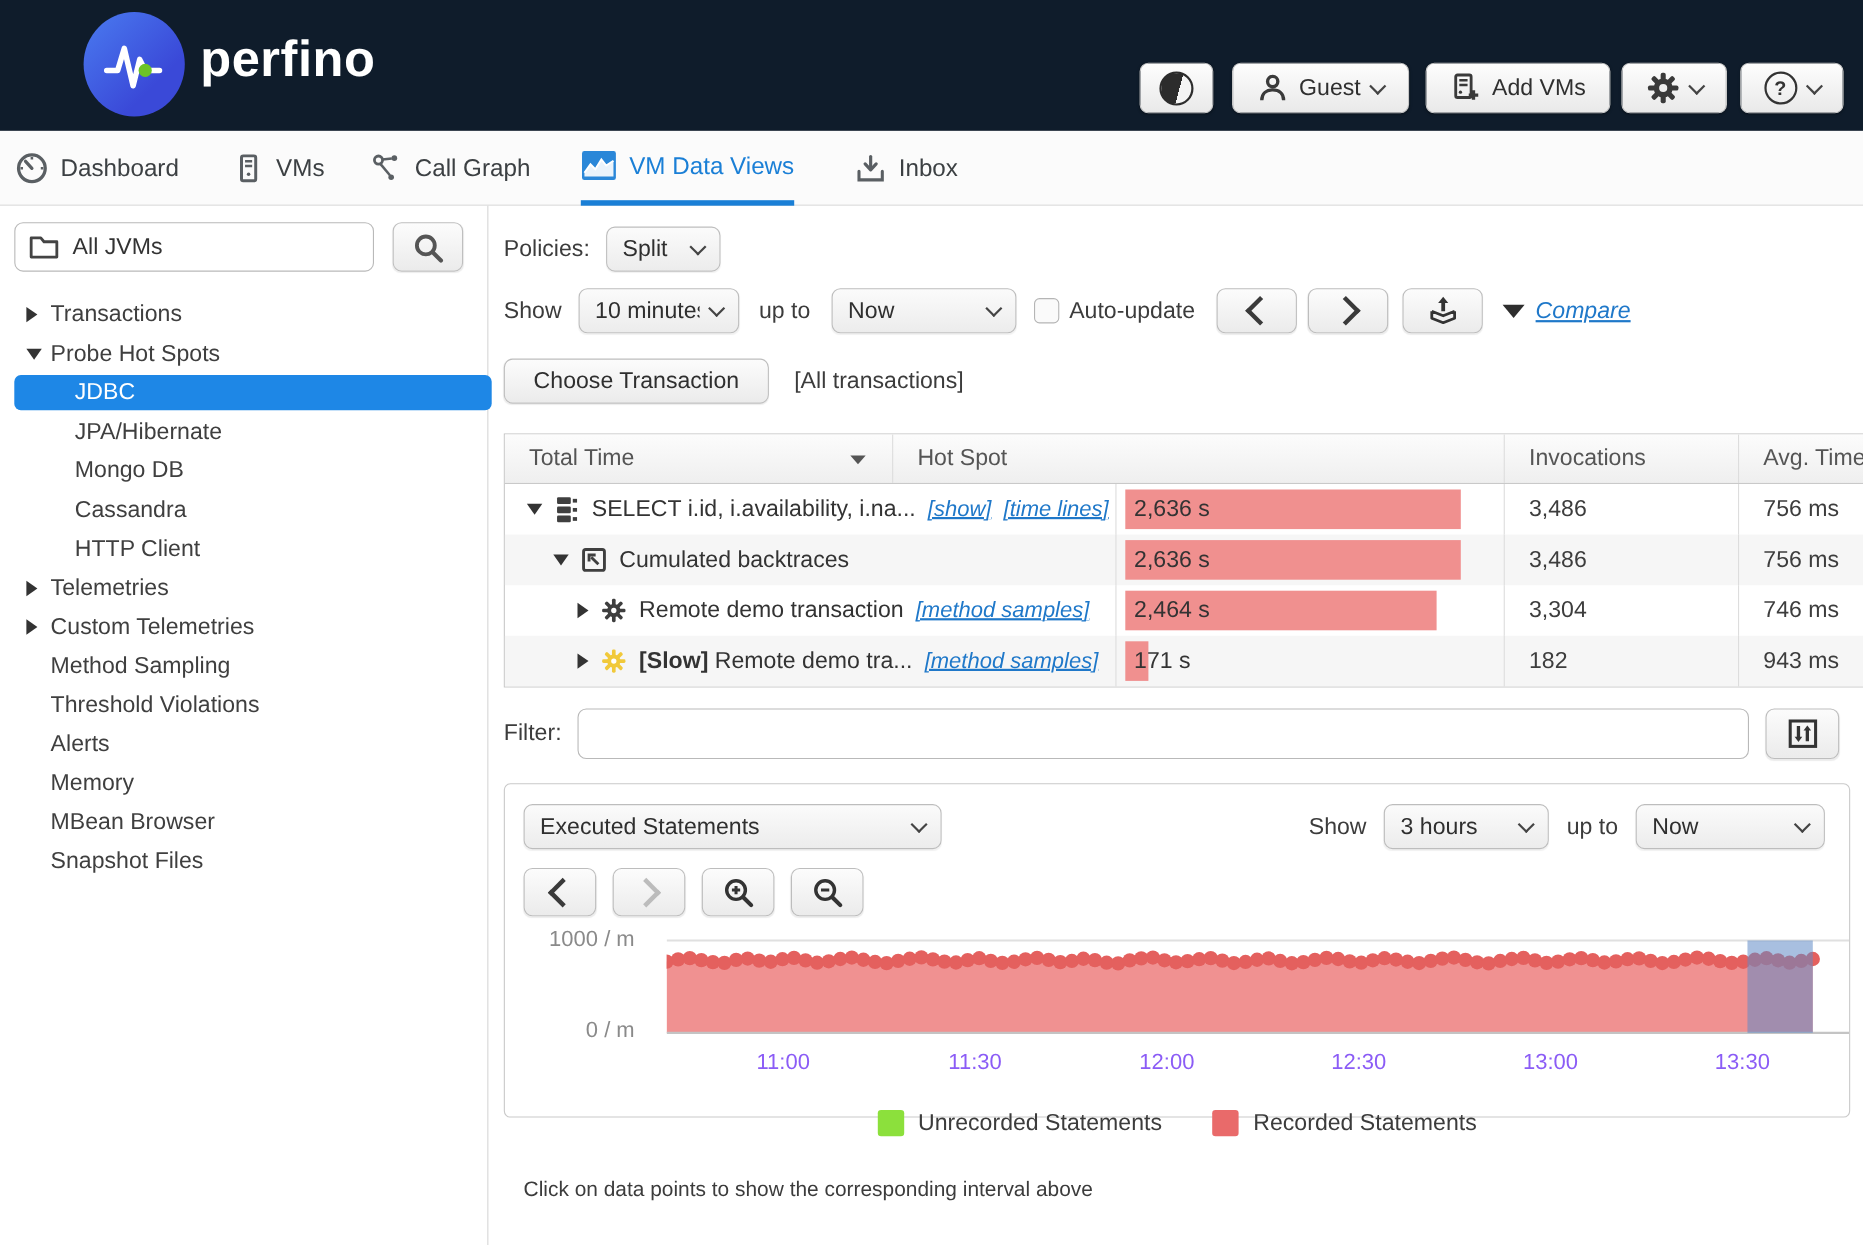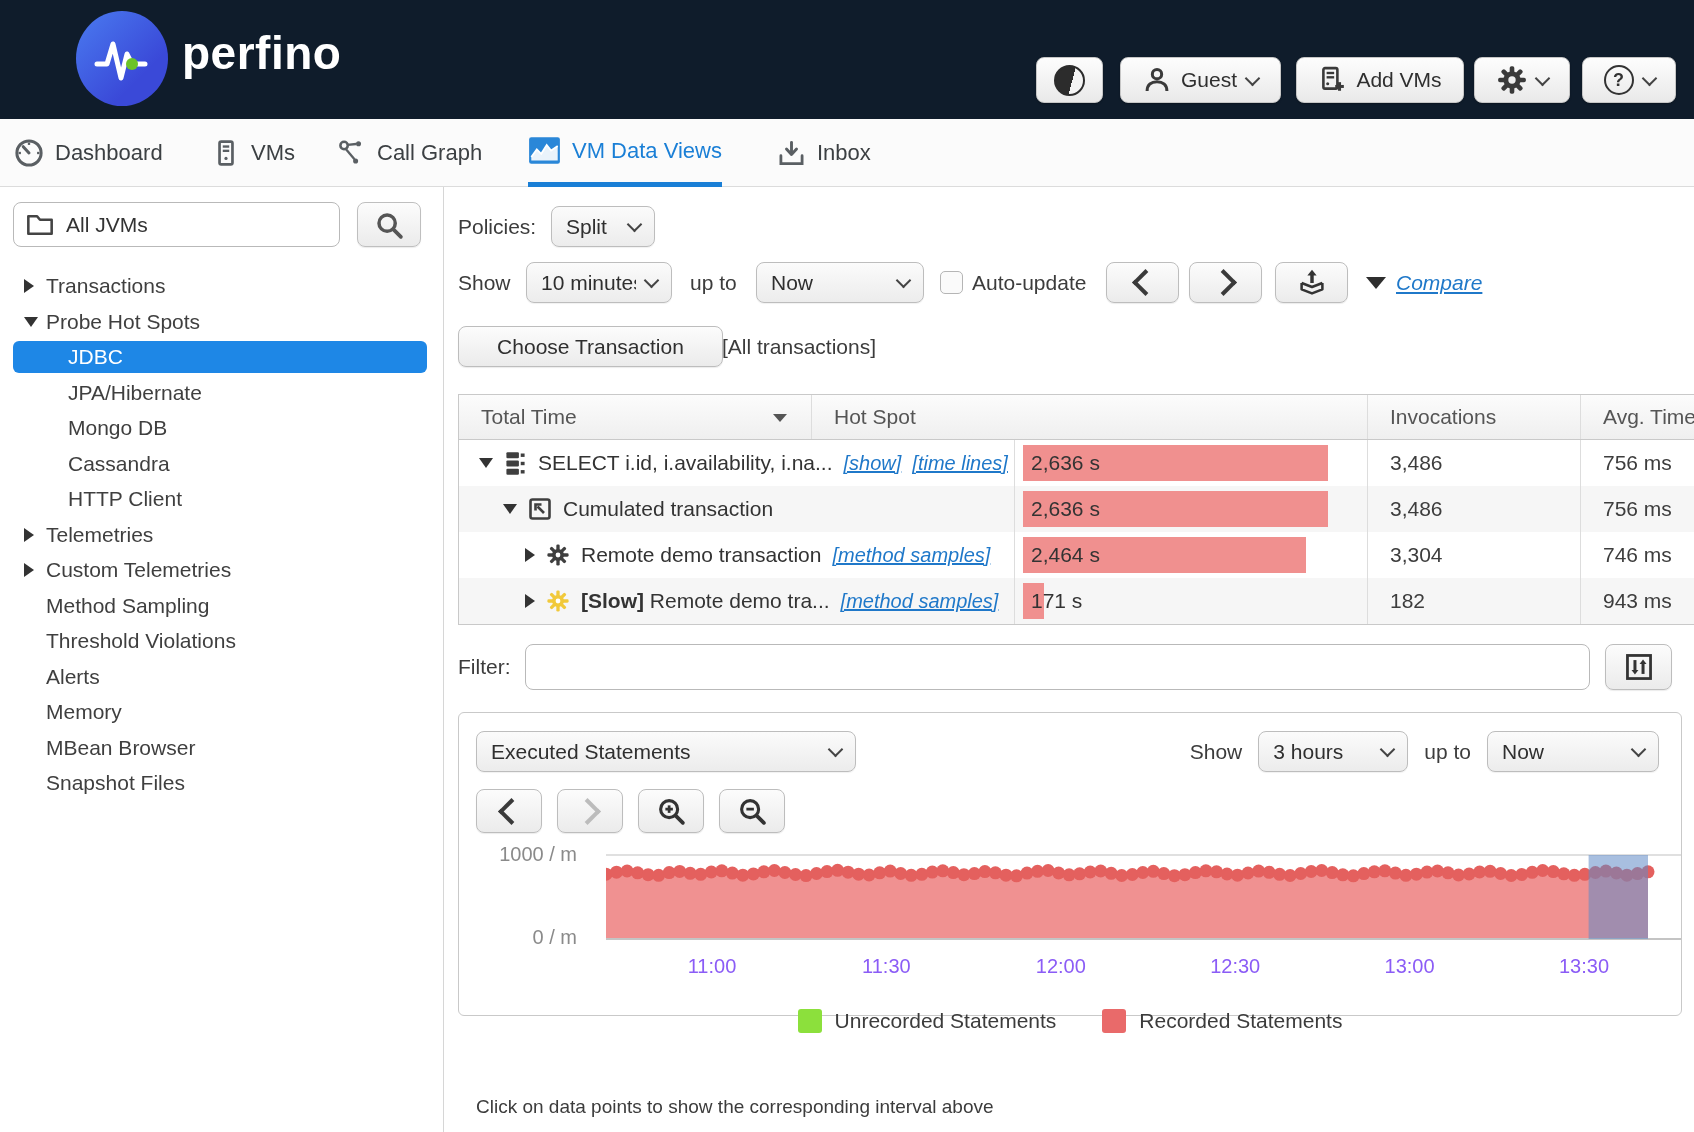--- a/index.html
+++ b/index.html
@@ -32,21 +32,21 @@
   
   .sidebar-divider{position:absolute;left:443px;top:187px;width:1px;height:945px;background:#d6d6d6;}
   .jvm-box{position:absolute;left:13px;top:202px;width:327px;height:45px;border:1px solid #b9b9b9;
        border-radius:8px;background:#fff;display:flex;align-items:center;gap:12px;padding:0 12px;
        box-sizing:border-box;font-size:21px;color:#333;}
   .search-btn{position:absolute;left:357px;top:202px;width:64px;height:45px;border:1px solid #bfbfbf;
        border-radius:8px;background:linear-gradient(#fcfcfc,#ebebeb);display:flex;align-items:center;
        justify-content:center;box-sizing:border-box;box-shadow:0 1px 1px rgba(0,0,0,.08);}
   .tree-row{position:absolute;left:13px;width:414px;height:32px;border-radius:6px;
        font-size:21px;line-height:32px;color:#3f3f3f;}
-  .tree-row.sel{background:#1e87e6;color:#fff;}
+  .tree-row.sel{background:#1e87e6;color:#fff;padding-left:20px;}
   .tree-label{position:absolute;}
   .tri-r{position:absolute;width:0;height:0;border-top:7px solid transparent;border-bottom:7px solid transparent;
        border-left:10px solid #333;top:9px;}
   .tri-d{position:absolute;width:0;height:0;border-left:7px solid transparent;border-right:7px solid transparent;
        border-top:10px solid #333;top:11px;}
 
   
   .lbl{position:absolute;font-size:21px;color:#3c3c3c;}
   .select{position:absolute;height:41px;border:1px solid #bdbdbd;border-radius:8px;
        background:linear-gradient(#fbfbfb,#ececec);display:flex;align-items:center;gap:10px;
@@ -95,21 +95,21 @@
   .cp-controls{position:absolute;right:22px;top:18px;display:flex;align-items:center;gap:16px;font-size:21px;}
   .cp-sel{position:static;height:41px;}
   .cp-nav{position:absolute;left:17px;top:76px;display:flex;gap:15px;}
   .cp-btn{position:static;width:66px;height:44px;}
   .ylab{position:absolute;width:118px;text-align:right;font-size:20px;color:#8a8a8a;left:0;}
   .xlab{position:absolute;font-size:20px;color:#8b5cf6;transform:translateX(-50%);top:242px;}
   .legend{position:absolute;left:0;right:0;top:296px;display:flex;justify-content:center;gap:46px;
        font-size:21px;color:#3c3c3c;}
   .leg-item{display:flex;align-items:center;gap:13px;}
   .swatch{width:24px;height:24px;border-radius:3px;}
-  .footnote{position:absolute;left:17px;top:358px;font-size:19px;color:#3c3c3c;margin-top:25px;}
+  .footnote{position:absolute;left:17px;top:358px;font-size:19px;color:#3c3c3c;}
 </style>
 </head>
 <body>
 
 <div class="page">
 
   <div class="topbar">
     <div class="logo">
       <svg width="58" height="58" viewBox="0 0 58 58">
         <polyline points="4,34 14,34 20,14 28,48 34,24 39,34 52,34" fill="none" stroke="#fff" stroke-width="5" stroke-linecap="round" stroke-linejoin="round"></polyline>
@@ -302,21 +302,21 @@
   <div class="btn" style="left:1275px;top:262px;width:73px;">
     <svg width="30" height="30" viewBox="0 0 26 26">
       <path d="M4 13 l9 3.5 9 -3.5 M4 13 v5.5 l9 3.5 9 -3.5 V13" fill="none" stroke="#333" stroke-width="2.2" stroke-linejoin="round"></path>
       <line x1="13" y1="13" x2="13" y2="5" stroke="#333" stroke-width="3"></line>
       <polygon points="13,1.5 9,6.5 17,6.5" fill="#333"></polygon>
     </svg>
   </div>
   <div class="cmp-tri" style="left:1366px;top:277px;"></div>
   <div class="lbl link" style="left:1396px;top:262px;line-height:41px;">Compare</div>
 
-  <div class="btn" style="left:458px;top:326px;width:265px;">Choose Transaction</div>
+  <div class="btn" style="left:458px;top:326px;width:241px;">Choose Transaction</div>
   <div class="lbl" style="left:722px;top:326px;line-height:41px;">[All transactions]</div>
 
   <div class="hs-table">
     <div class="hs-head">
       <div class="hc c2">
         <span>Total Time</span>
         <span class="sort-tri"></span>
       </div>
       <div class="hc c1">Hot Spot</div>
       <div class="hc c3">Invocations</div>
@@ -350,21 +350,21 @@
         <div class="hs-row" style="background: rgb(246, 246, 246);">
           <div class="hc c1 rc1" style="padding-left: 44px;">
             <span class="tri-d" style="position: static;"></span>
             <span style="display: flex;">
               <svg width="24" height="24" viewBox="0 0 24 24">
                 <rect x="2.5" y="2.5" width="19" height="19" rx="2" fill="none" stroke="#3f3f3f" stroke-width="2.6"></rect>
                 <line x1="16" y1="16" x2="9.5" y2="9.5" stroke="#3f3f3f" stroke-width="2.6"></line>
                 <path d="M7.5 13.5 V7.5 H13.5" fill="none" stroke="#3f3f3f" stroke-width="2.6"></path>
               </svg>
             </span>
-            <span style="white-space: nowrap;">Cumulated transaction</span>
+            <span style="white-space: nowrap;">Cumulated backtraces</span>
           </div>
           <div class="hc c2">
             <div class="bar" style="width: 305px;"></div>
             <span class="bar-txt">2,636 s</span>
           </div>
           <div class="hc c3 num">3,486</div>
           <div class="hc c4 num">756 ms</div>
         </div>
         <div class="hs-row">
           <div class="hc c1 rc1" style="padding-left: 66px;">

